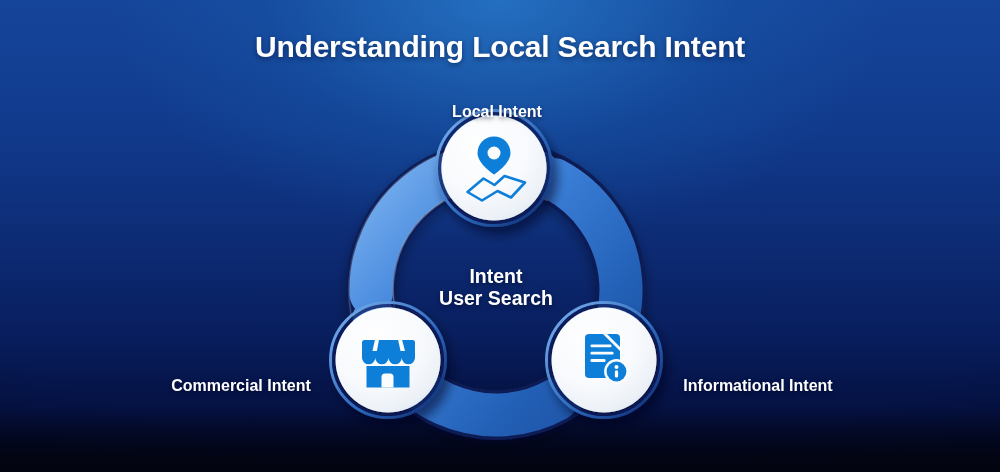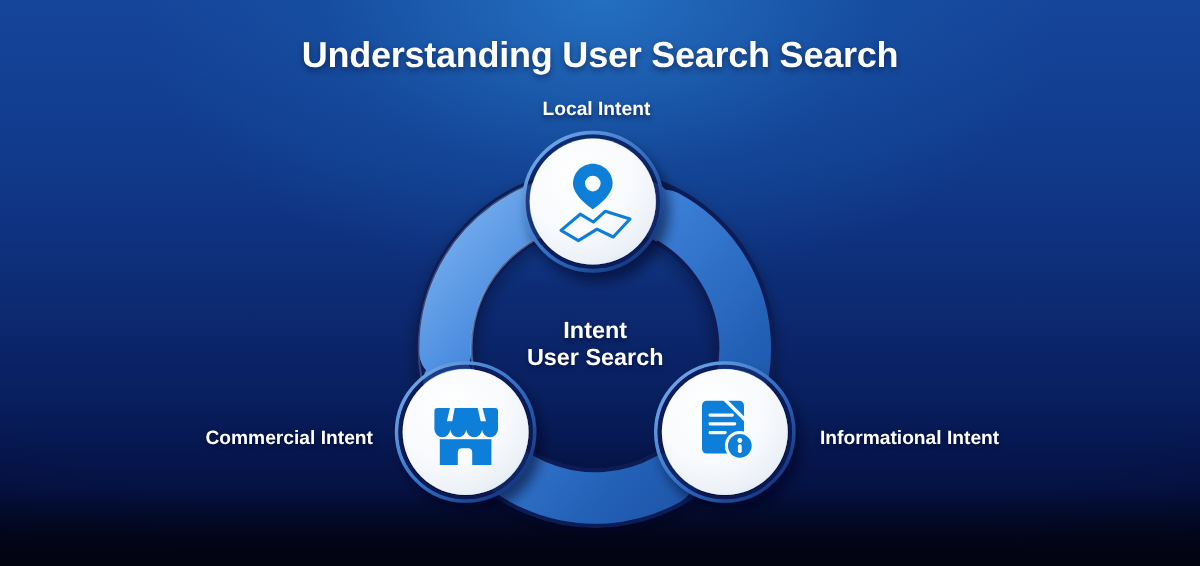--- a/index.html
+++ b/index.html
@@ -18,21 +18,21 @@
       radial-gradient(120% 150% at 50% 18%, rgba(0,0,0,0) 55%, rgba(1,4,22,0.55) 100%),
       linear-gradient(180deg, #15459A 0%, #113A8C 28%, #0D2B74 52%, #081D5C 72%, #041040 88%, var(--background-bottom) 100%);
   }
   .title{
     position:absolute;top:30px;left:0;width:1000px;text-align:center;
     color:var(--text);font-size:30px;font-weight:bold;letter-spacing:-0.2px;
     text-shadow:0 2px 5px rgba(0,5,30,.45);
   }
   .node-label{
     position:absolute;width:300px;text-align:center;color:var(--text);
-    font-size:16px;font-weight:bold;text-shadow:0 2px 4px rgba(0,5,30,.5);
+    font-size:16px;font-weight:bold;text-shadow:0 2px 4px rgba(0,5,30,.5);margin-top:20px;
   }
   .label-local{top:83px;left:347px}
   .label-commercial{top:357px;left:91px}
   .label-informational{top:357px;left:608px}
   .center-label{
     position:absolute;top:265px;left:396px;width:200px;text-align:center;
     color:var(--text);font-size:19.5px;font-weight:bold;line-height:22px;
     text-shadow:0 2px 4px rgba(0,5,30,.5);
   }
   svg.diagram{position:absolute;inset:0}
@@ -49,21 +49,21 @@
   .st1{stop-color:var(--ring-light)}
   .st2{stop-color:var(--ring-mid)}
   .st3{stop-color:#2260B6}
   .st4{stop-color:var(--ring-deep)}
 </style>
 </head>
 <body>
 
 <div class="stage">
 
-  <div class="title">Understanding User Search Search</div>
+  <div class="title">Understanding Local Search Intent</div>
 
   <svg class="diagram" width="1000" height="472" viewBox="0 0 1000 472">
     <defs>
       <linearGradient id="ringGrad" gradientUnits="userSpaceOnUse" x1="360" y1="150" x2="660" y2="430">
         <stop class="st1" offset="0"></stop>
         <stop class="st2" offset="0.35"></stop>
         <stop class="st3" offset="0.7"></stop>
         <stop class="st4" offset="1"></stop>
       </linearGradient>
       <linearGradient id="haloGrad" x1="0" y1="0" x2="1" y2="1">

